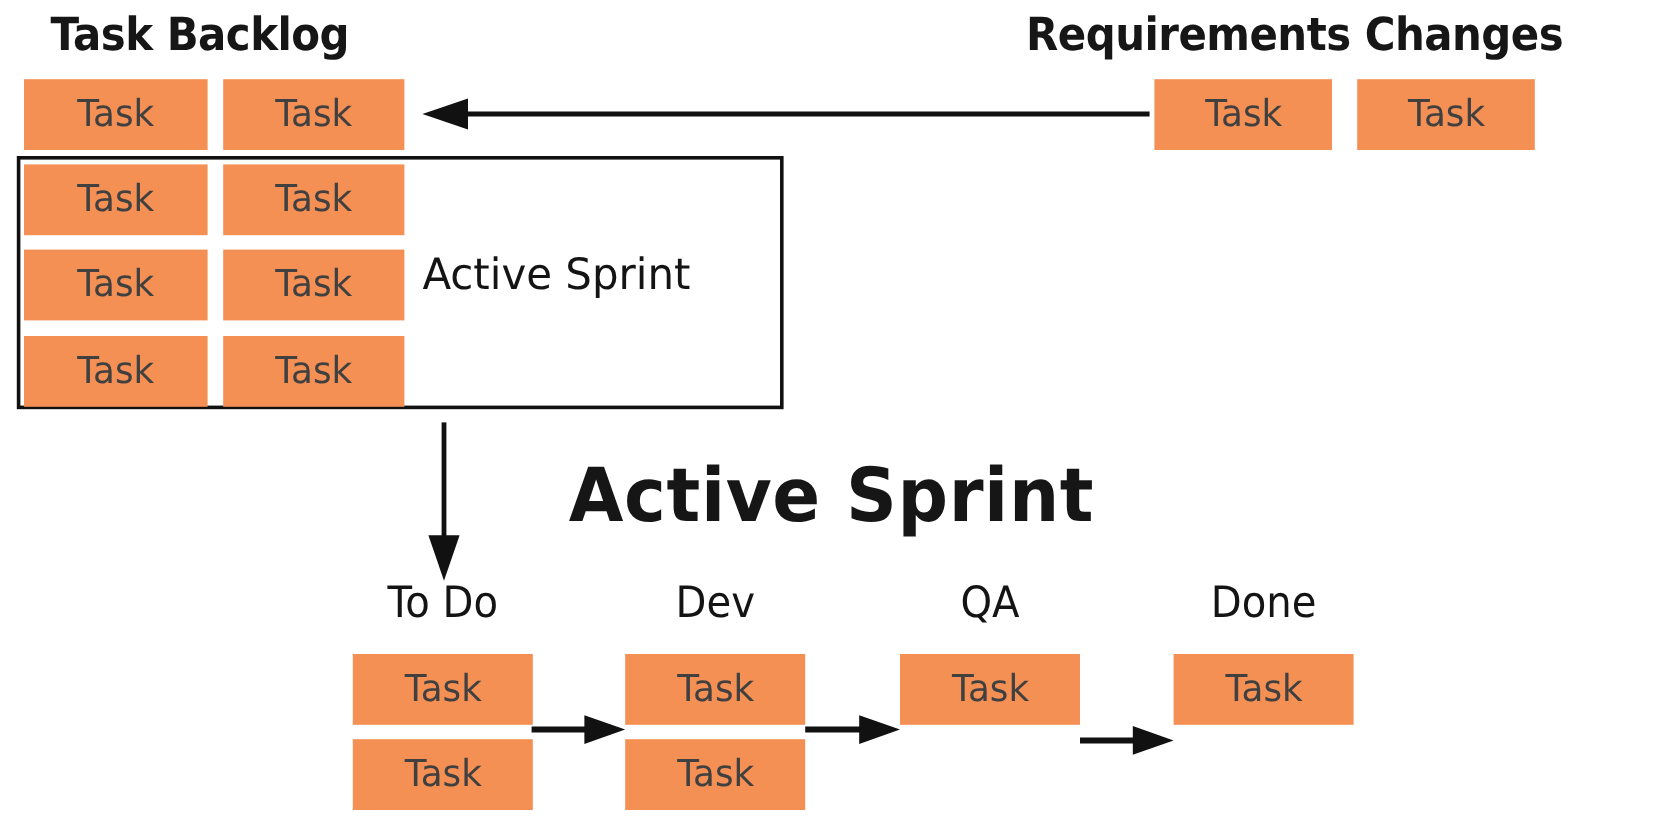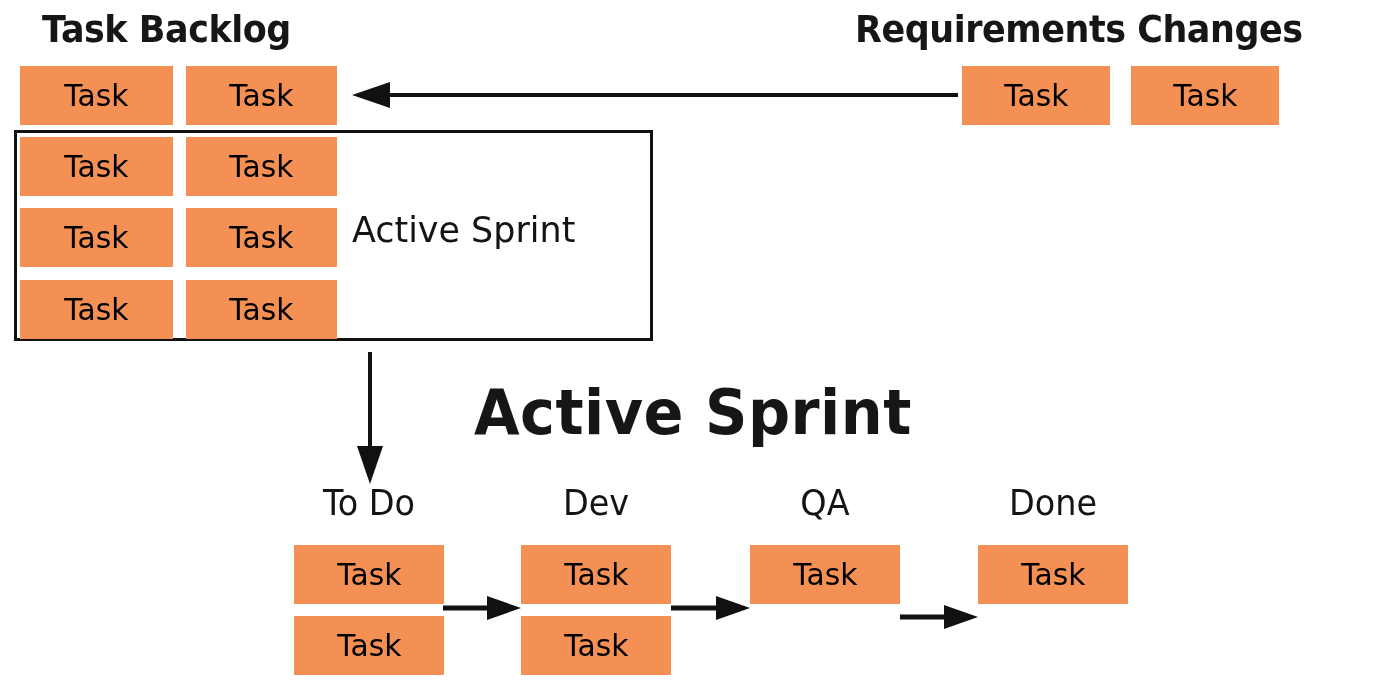--- a/index.html
+++ b/index.html
@@ -55,21 +55,21 @@
 
   
   .task {
     position: absolute;
     background: #F59055;
     display: flex;
     align-items: center;
     justify-content: center;
     font-size: 31px;
     line-height: 1;
-    color: #000000;
+    color: #404040;
     white-space: nowrap;
   }
   .task span { transform: scaleX(0.96); display:inline-block; }
 
   
   .sprint-box {
     position: absolute;
     left: 14px;
     top: 130px;
     width: 639px;

